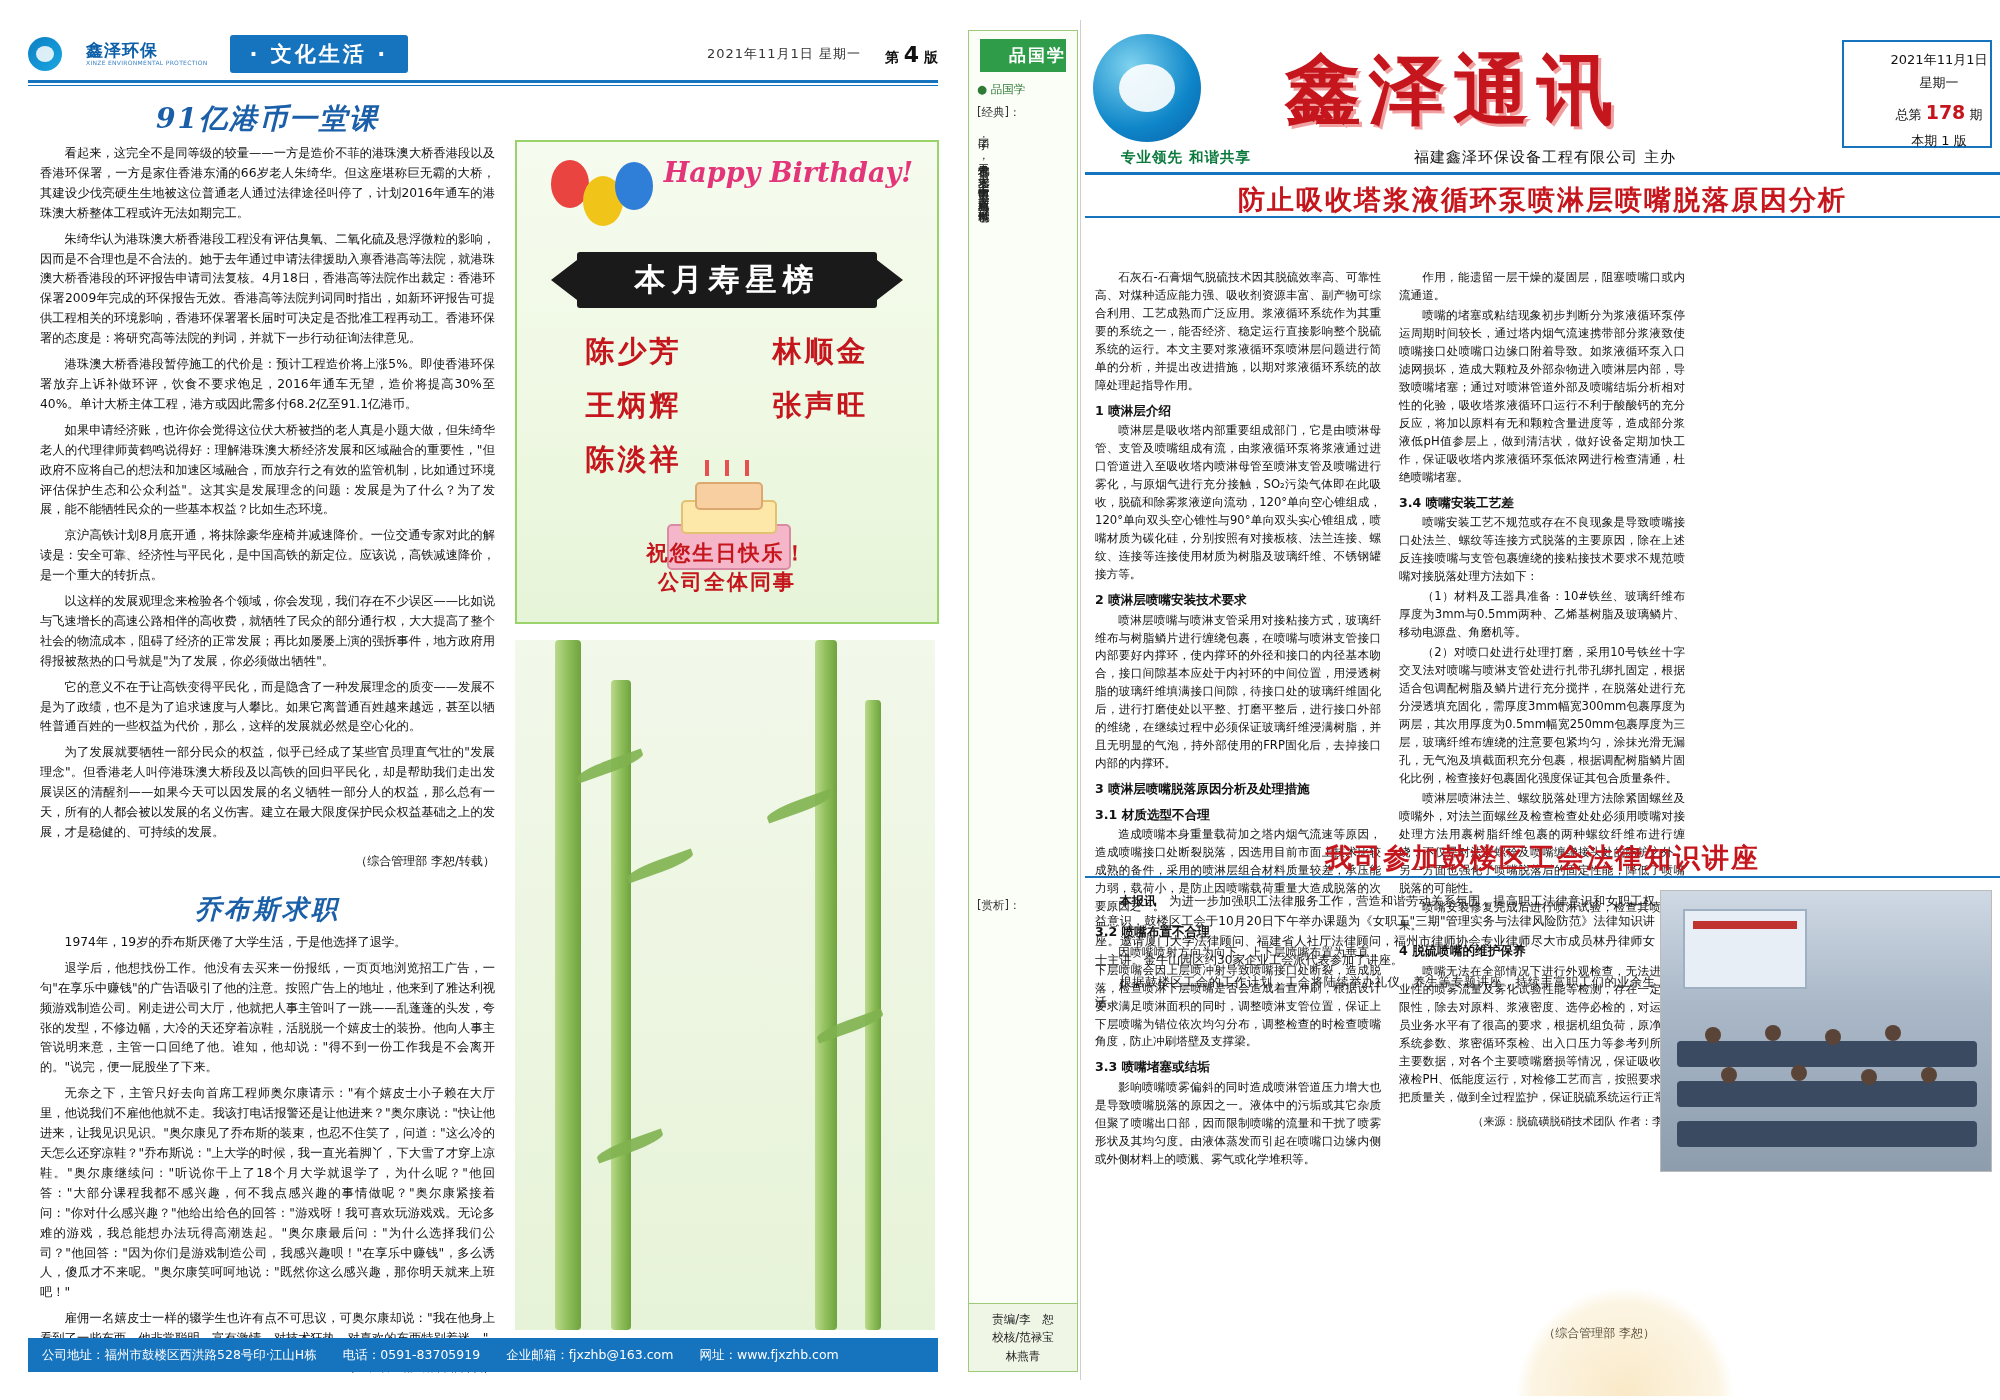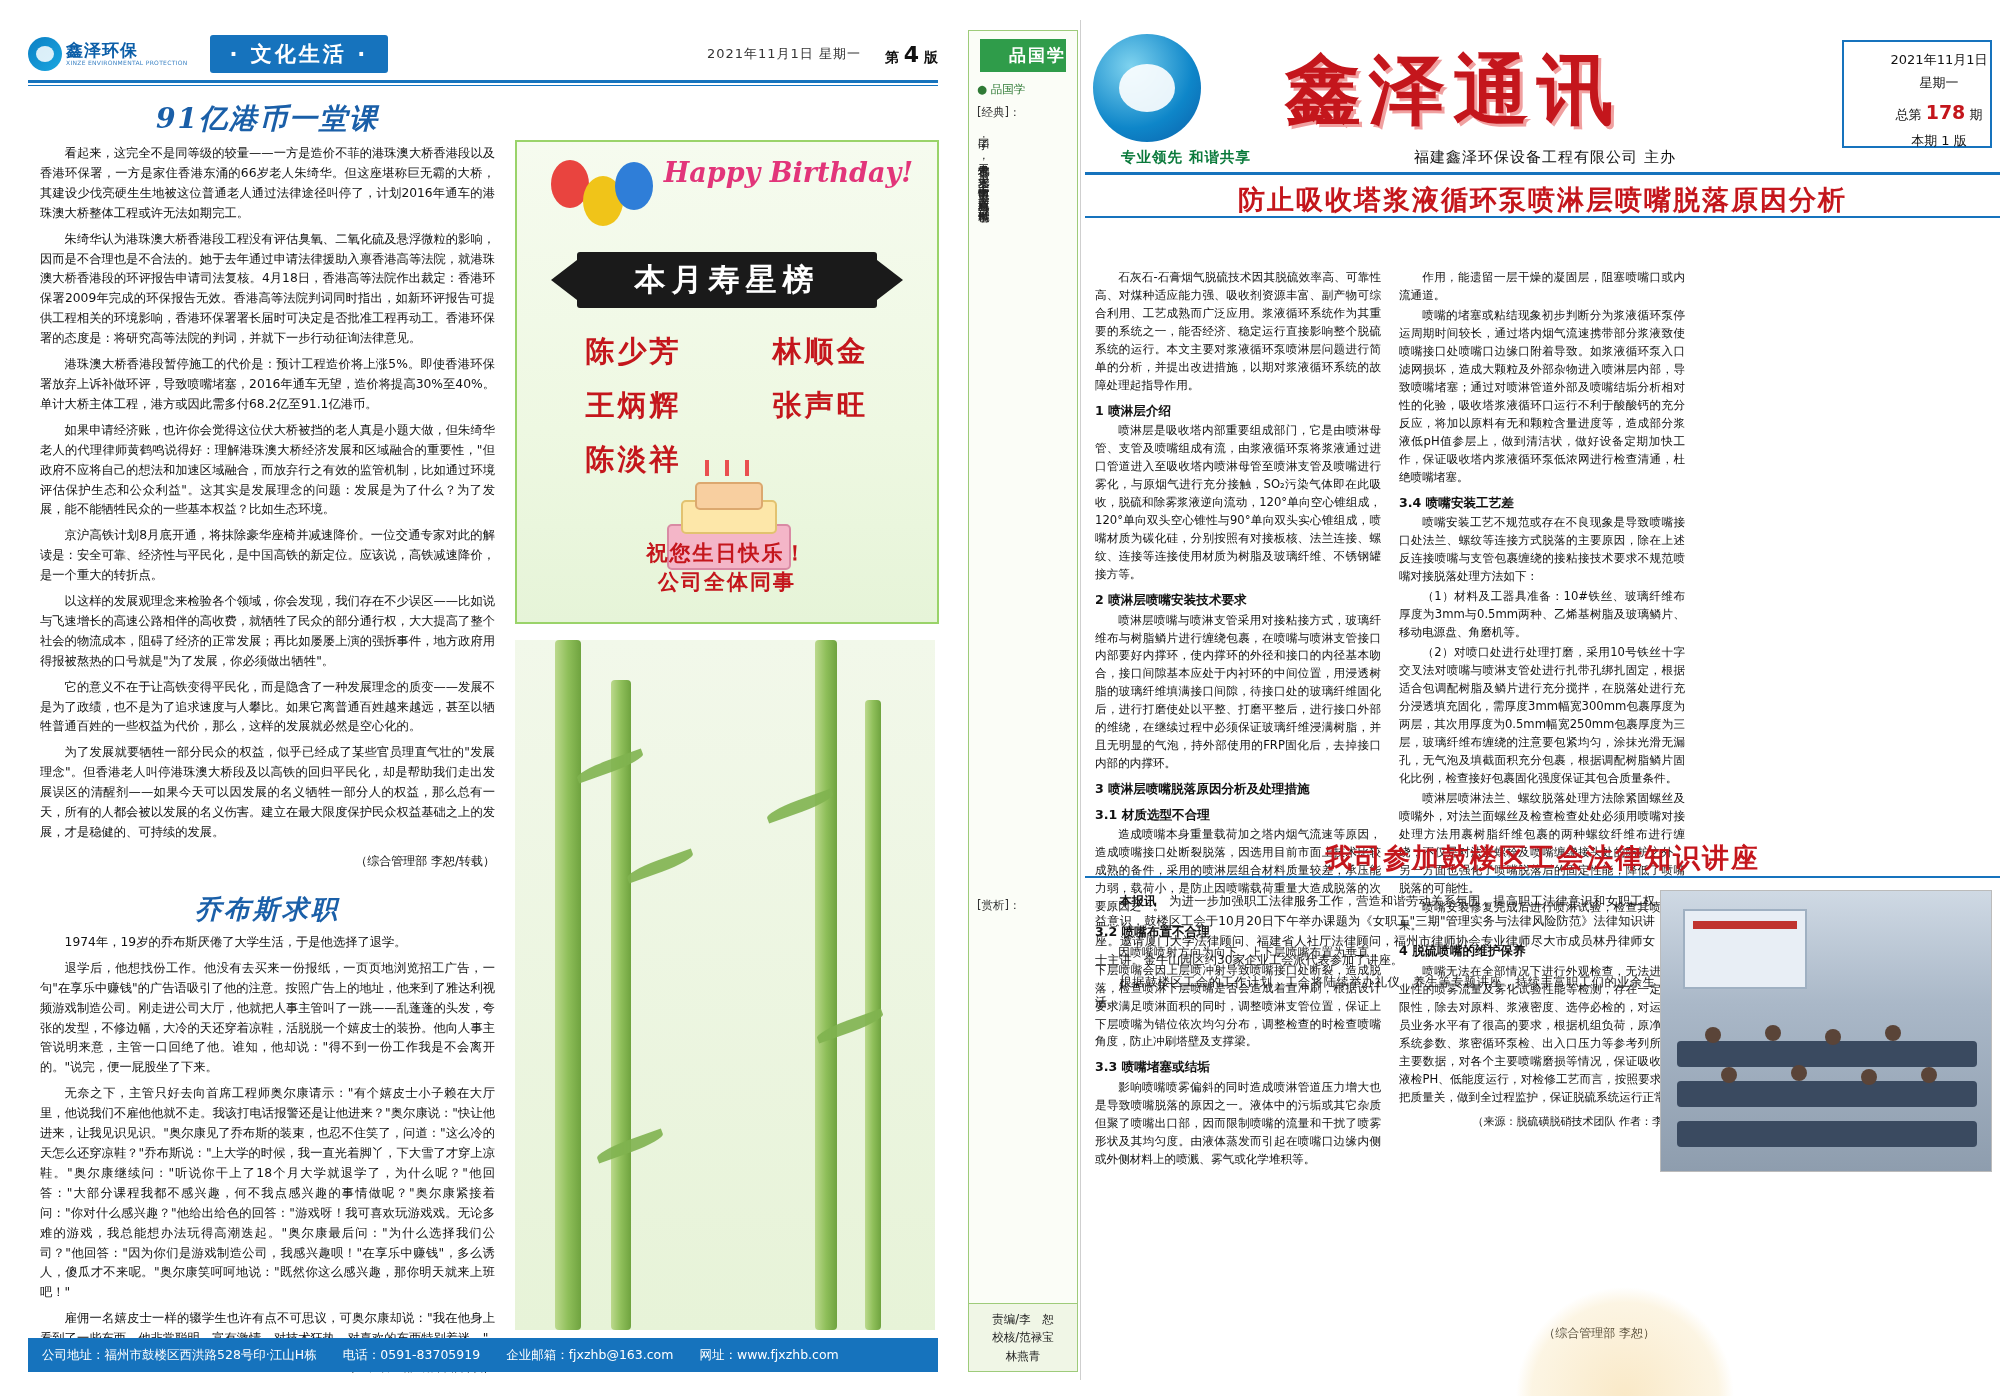--- a/index.html
+++ b/index.html
@@ -4,21 +4,21 @@
 <style>
   html,body{margin:0;padding:0;}
   body{width:2000px;height:1400px;background:#ffffff;font-family:"DejaVu Sans","Liberation Sans",sans-serif;overflow:hidden;}
   .page{position:relative;width:2000px;height:1400px;background:#fff;}
 
   
   .left-page{position:absolute;left:0;top:0;width:960px;height:1400px;background:#fff;}
   .left-head{position:absolute;left:28px;top:30px;width:910px;height:48px;display:flex;align-items:center;}
   .logo-circle{width:34px;height:34px;border-radius:50%;background:linear-gradient(135deg,#0c7fc4,#1aa7e0);position:relative;flex:0 0 auto;}
   .logo-circle:after{content:"";position:absolute;left:8px;top:9px;width:18px;height:16px;border-radius:50%;background:#fff;opacity:.85;}
-  .logo-text{margin-left:4px;line-height:1.05;}
+  .logo-text{margin-left:24px;line-height:1.05;}
   .logo-cn{font-size:17px;font-weight:bold;color:#0b5ea8;letter-spacing:1px;}
   .logo-en{font-size:6px;color:#3b82c4;letter-spacing:.3px;}
   .head-section{margin-left:22px;background:#1673bd;color:#fff;font-size:21px;font-weight:bold;padding:5px 20px;border-radius:3px;letter-spacing:3px;}
   .head-date{margin-left:auto;font-size:13px;color:#333;letter-spacing:1px;}
   .head-pageno{margin-left:24px;font-size:14px;color:#111;font-weight:bold;}
   .head-pageno b{font-size:22px;}
   .left-rule{position:absolute;left:28px;top:80px;width:910px;height:3px;background:#1673bd;}
   .left-rule2{position:absolute;left:28px;top:85px;width:910px;height:1px;background:#1673bd;}
 
   .col-left{position:absolute;left:40px;top:100px;width:455px;height:1230px;}
@@ -115,21 +115,21 @@
         <span>版</span>
       </div>
     </div>
     <div class="left-rule"></div>
     <div class="left-rule2"></div>
 
     <div class="col-left">
       <div class="art-title">91亿港币一堂课</div>
       <p class="body-p">看起来，这完全不是同等级的较量——一方是造价不菲的港珠澳大桥香港段以及香港环保署，一方是家住香港东涌的66岁老人朱绮华。但这座堪称巨无霸的大桥，其建设少伐亮硬生生地被这位普通老人通过法律途径叫停了，计划2016年通车的港珠澳大桥整体工程或许无法如期完工。</p>
       <p class="body-p">朱绮华认为港珠澳大桥香港段工程没有评估臭氧、二氧化硫及悬浮微粒的影响，因而是不合理也是不合法的。她于去年通过申请法律援助入禀香港高等法院，就港珠澳大桥香港段的环评报告申请司法复核。4月18日，香港高等法院作出裁定：香港环保署2009年完成的环保报告无效。香港高等法院判词同时指出，如新环评报告可提供工程相关的环境影响，香港环保署署长届时可决定是否批准工程再动工。香港环保署的态度是：将研究高等法院的判词，并就下一步行动征询法律意见。</p>
-      <p class="body-p">港珠澳大桥香港段暂停施工的代价是：预计工程造价将上涨5%。即使香港环保署放弃上诉补做环评，导致喷嘴堵塞，2016年通车无望，造价将提高30%至40%。单计大桥主体工程，港方或因此需多付68.2亿至91.1亿港币。</p>
+      <p class="body-p">港珠澳大桥香港段暂停施工的代价是：预计工程造价将上涨5%。即使香港环保署放弃上诉补做环评，饮食不要求饱足，2016年通车无望，造价将提高30%至40%。单计大桥主体工程，港方或因此需多付68.2亿至91.1亿港币。</p>
       <p class="body-p">如果申请经济账，也许你会觉得这位伏大桥被挡的老人真是小题大做，但朱绮华老人的代理律师黄鹤鸣说得好：理解港珠澳大桥经济发展和区域融合的重要性，"但政府不应将自己的想法和加速区域融合，而放弃行之有效的监管机制，比如通过环境评估保护生态和公众利益"。这其实是发展理念的问题：发展是为了什么？为了发展，能不能牺牲民众的一些基本权益？比如生态环境。</p>
       <p class="body-p">京沪高铁计划8月底开通，将抹除豪华座椅并减速降价。一位交通专家对此的解读是：安全可靠、经济性与平民化，是中国高铁的新定位。应该说，高铁减速降价，是一个重大的转折点。</p>
       <p class="body-p">以这样的发展观理念来检验各个领域，你会发现，我们存在不少误区——比如说与飞速增长的高速公路相伴的高收费，就牺牲了民众的部分通行权，大大提高了整个社会的物流成本，阻碍了经济的正常发展；再比如屡屡上演的强拆事件，地方政府用得报被熬热的口号就是"为了发展，你必须做出牺牲"。</p>
       <p class="body-p">它的意义不在于让高铁变得平民化，而是隐含了一种发展理念的质变——发展不是为了政绩，也不是为了追求速度与人攀比。如果它离普通百姓越来越远，甚至以牺牲普通百姓的一些权益为代价，那么，这样的发展就必然是空心化的。</p>
       <p class="body-p">为了发展就要牺牲一部分民众的权益，似乎已经成了某些官员理直气壮的"发展理念"。但香港老人叫停港珠澳大桥段及以高铁的回归平民化，却是帮助我们走出发展误区的清醒剂——如果今天可以因发展的名义牺牲一部分人的权益，那么总有一天，所有的人都会被以发展的名义伤害。建立在最大限度保护民众权益基础之上的发展，才是稳健的、可持续的发展。</p>
       <div class="sig">（综合管理部 李恕/转载）</div>
 
       <div class="art-title2" style="margin-top:22px">乔布斯求职</div>
       <p class="body-p">1974年，19岁的乔布斯厌倦了大学生活，于是他选择了退学。</p>
       <p class="body-p">退学后，他想找份工作。他没有去买来一份报纸，一页页地浏览招工广告，一句"在享乐中赚钱"的广告语吸引了他的注意。按照广告上的地址，他来到了雅达利视频游戏制造公司。刚走进公司大厅，他就把人事主管叫了一跳——乱蓬蓬的头发，夸张的发型，不修边幅，大冷的天还穿着凉鞋，活脱脱一个嬉皮士的装扮。他向人事主管说明来意，主管一口回绝了他。谁知，他却说："得不到一份工作我是不会离开的。"说完，便一屁股坐了下来。</p>

